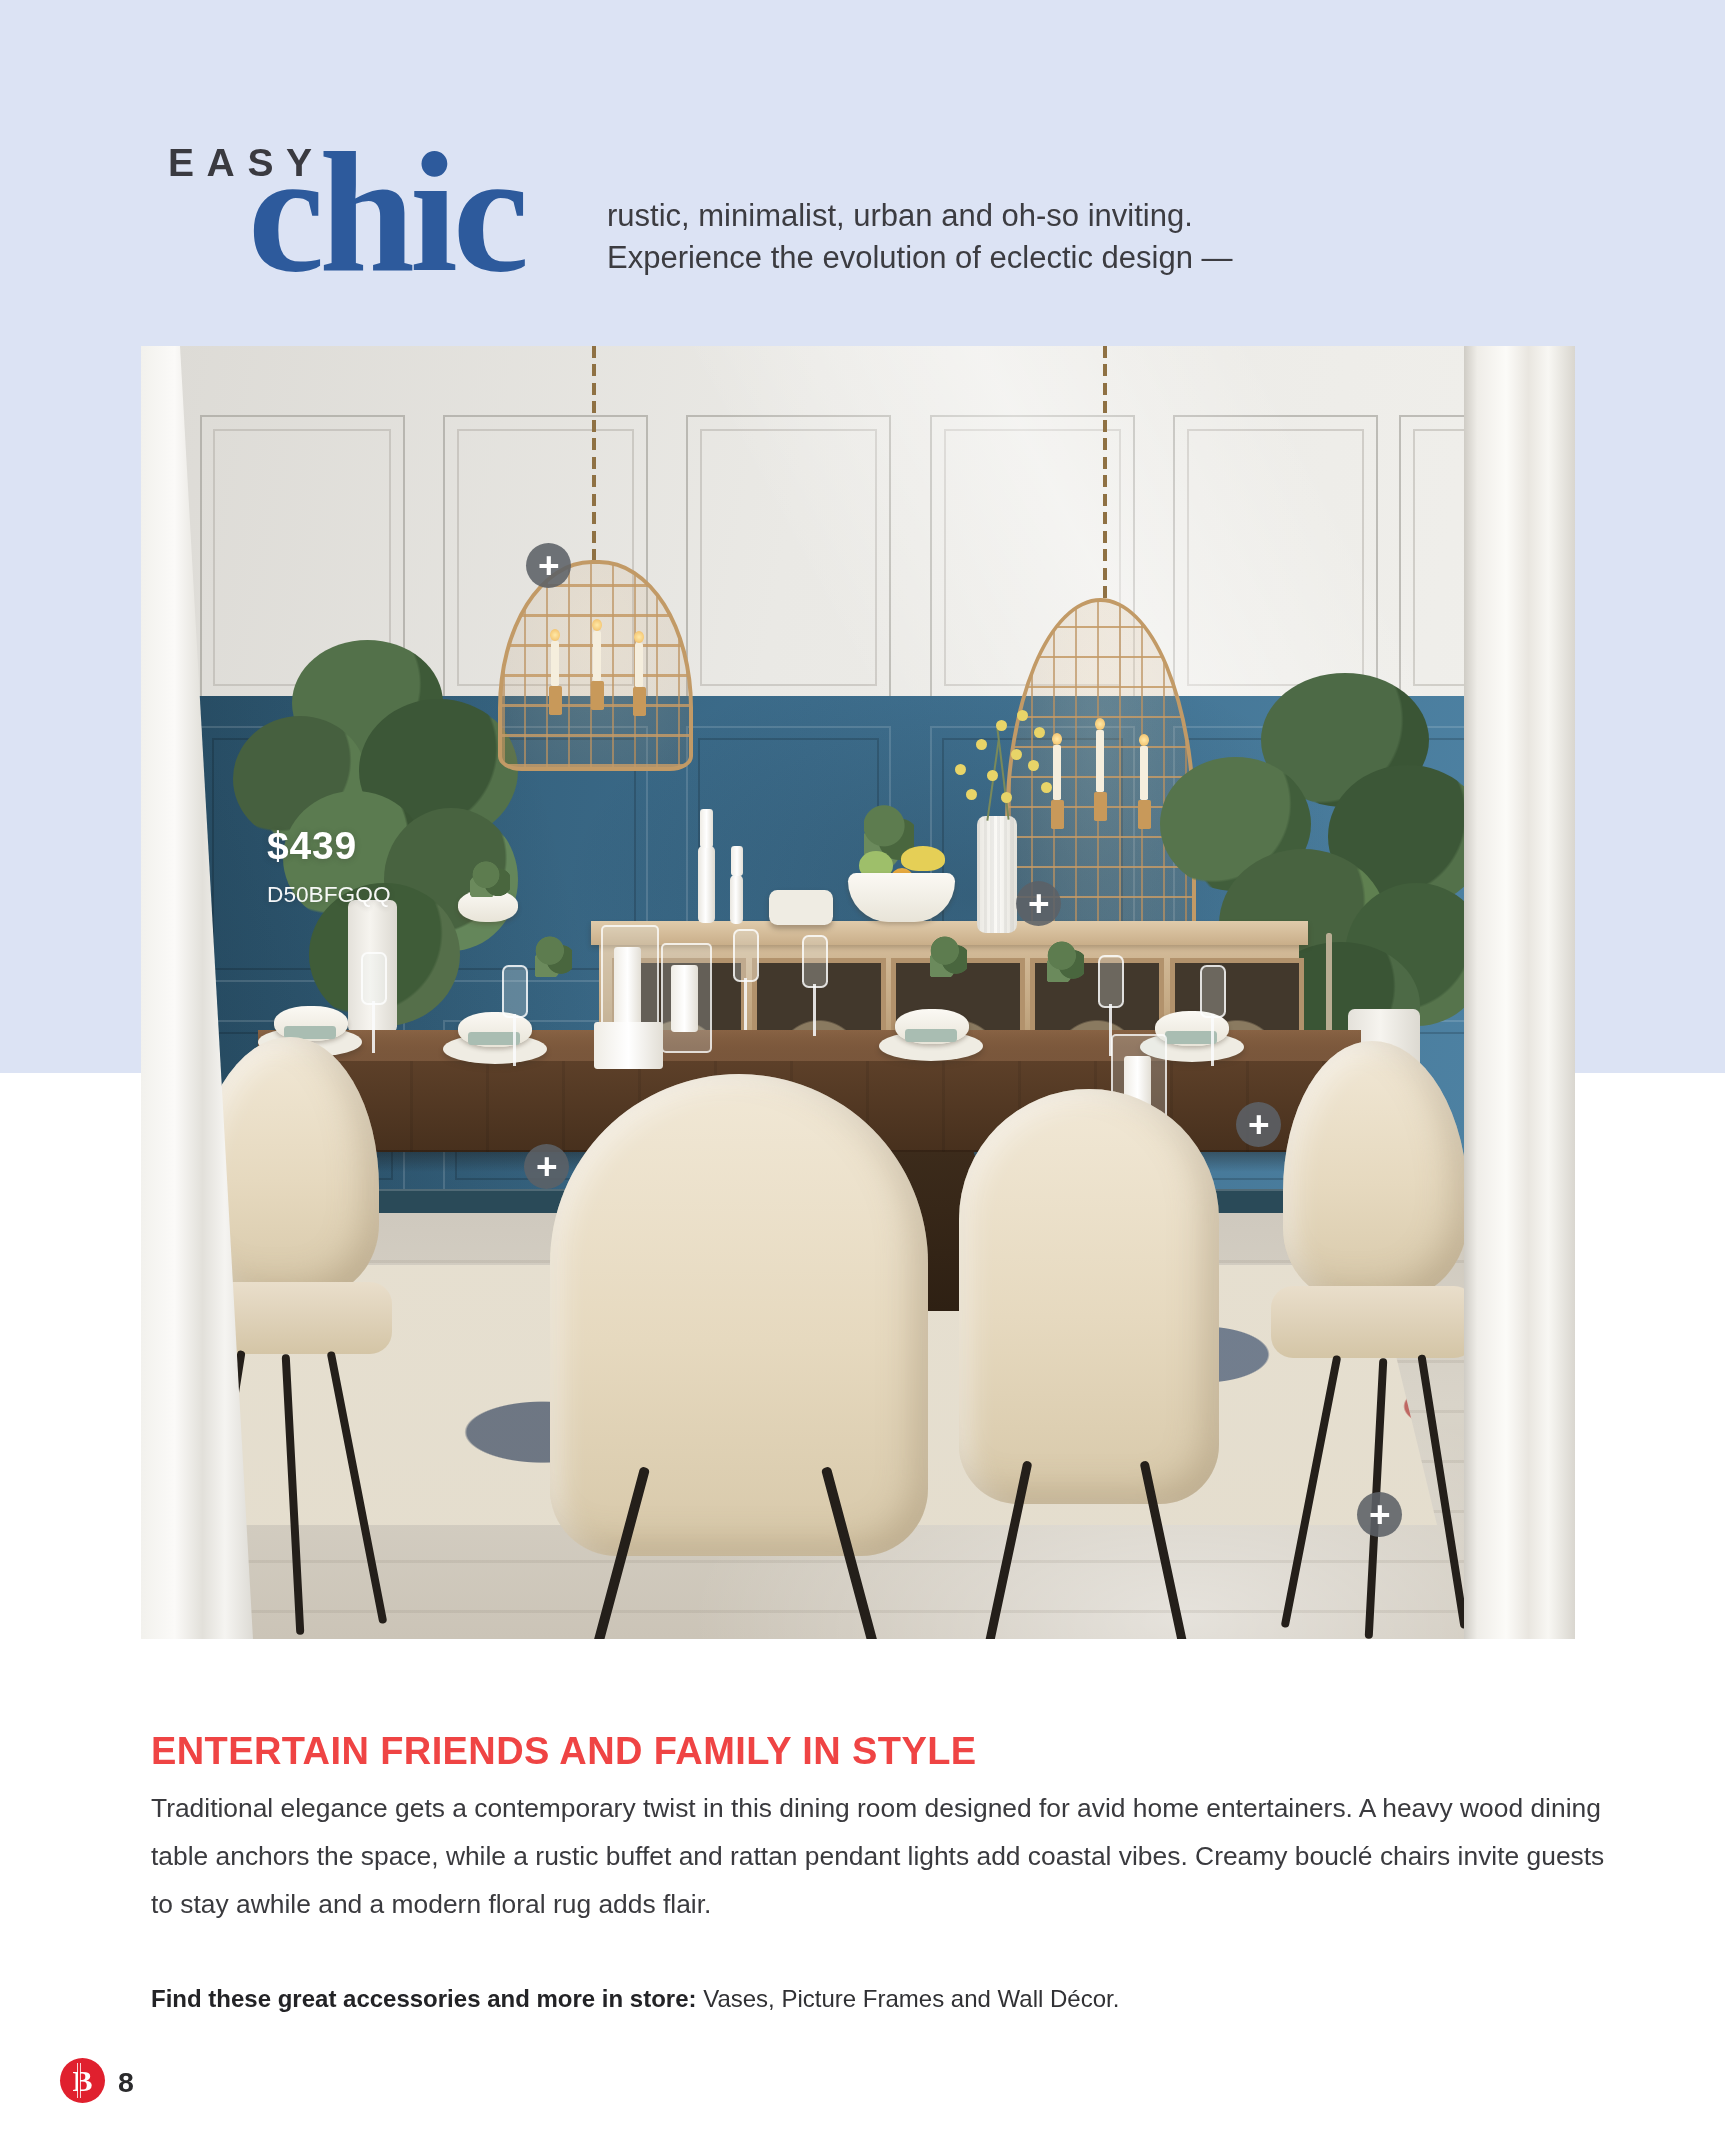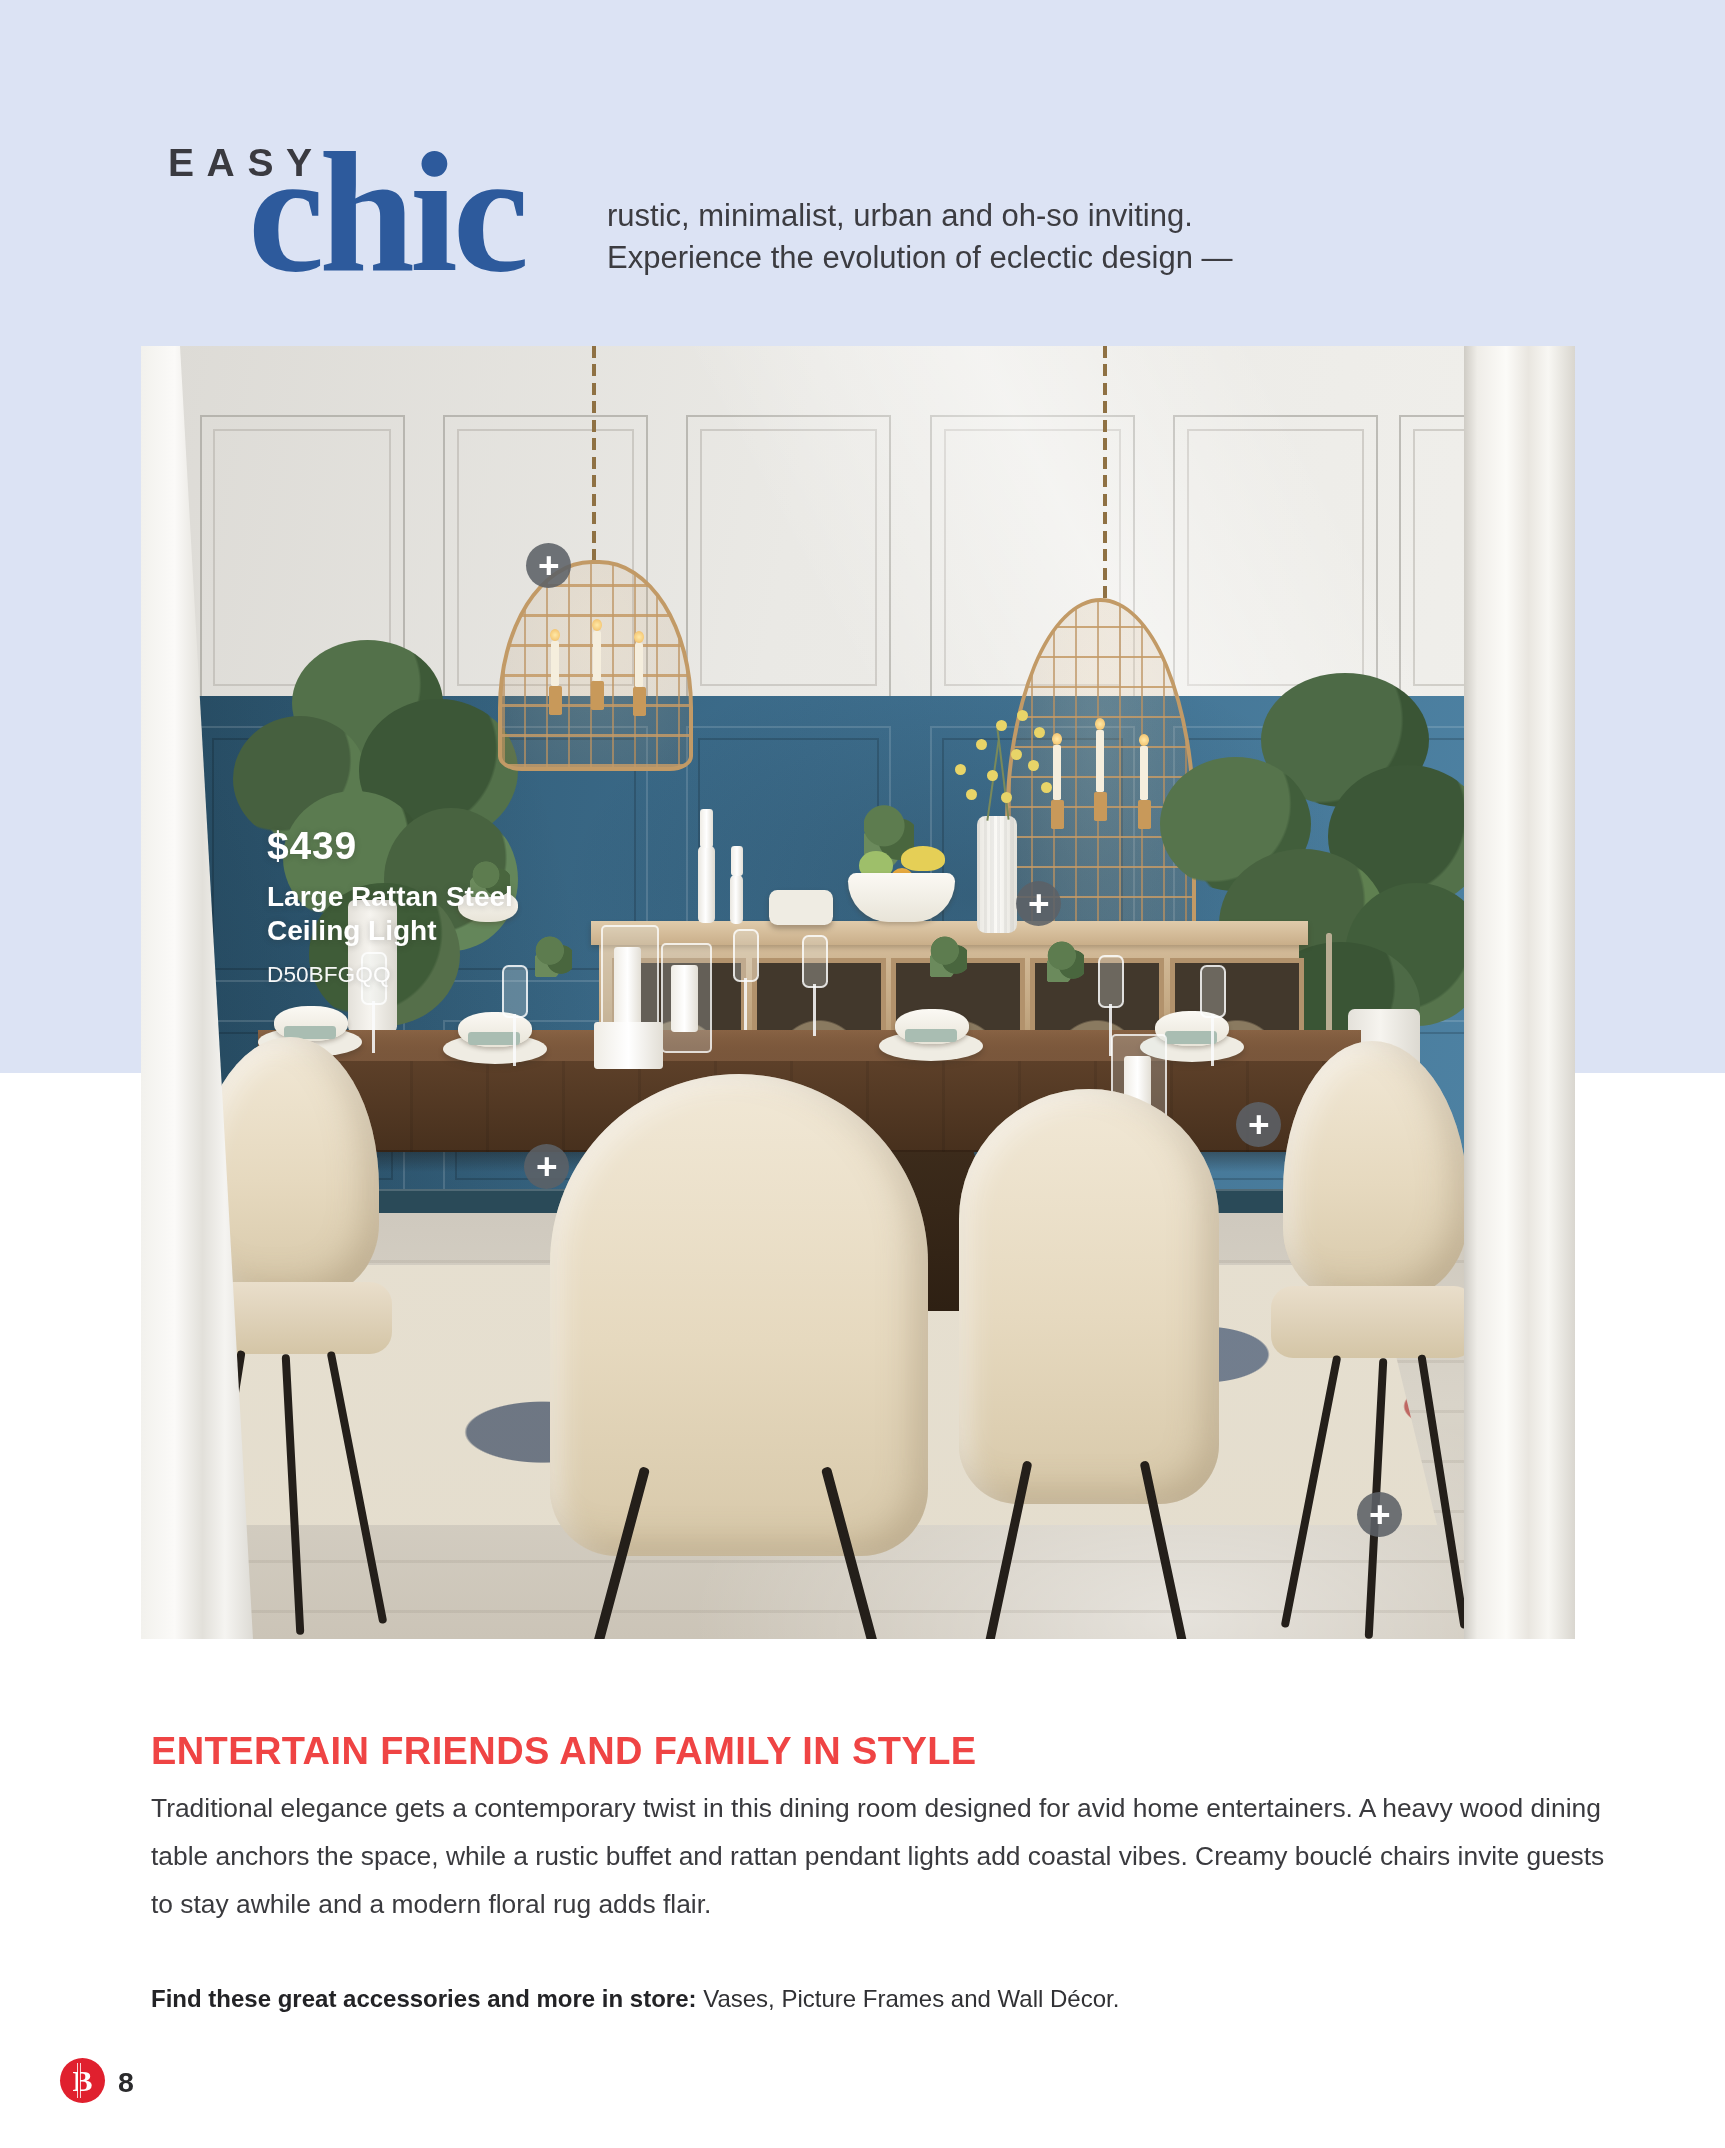--- a/index.html
+++ b/index.html
@@ -299,24 +299,20 @@
       <div class="leg" style="left:44px;top:312px;height:277px;transform:rotate(11deg);"></div>
       <div class="leg" style="left:109px;top:317px;height:281px;transform:rotate(3deg);"></div>
       <div class="leg" style="left:176px;top:312px;height:277px;transform:rotate(-9deg);"></div>
     </div>
 
     <div class="abs frame-left"></div>
     <div class="abs frame-right"></div>
 
     <div class="abs callout">
       <div class="price">$439</div>
-      <div class="pname">
-        <span style="display:block">Large Rattan Steel</span>
-        <span style="display:block">Ceiling Light</span>
-      </div>
       <div class="sku">D50BFGQQ</div>
     </div>
 
     <div id="hotspots" class="abs" style="left:0;top:0;width:1434px;height:1293px;">
         <div class="hotspot" style="left: 408px; top: 220px;">+</div>
         <div class="hotspot" style="left: 898px; top: 558px;">+</div>
         <div class="hotspot" style="left: 1118px; top: 779px;">+</div>
         <div class="hotspot" style="left: 406px; top: 821px;">+</div>
         <div class="hotspot" style="left: 1239px; top: 1169px;">+</div>
       </div>

